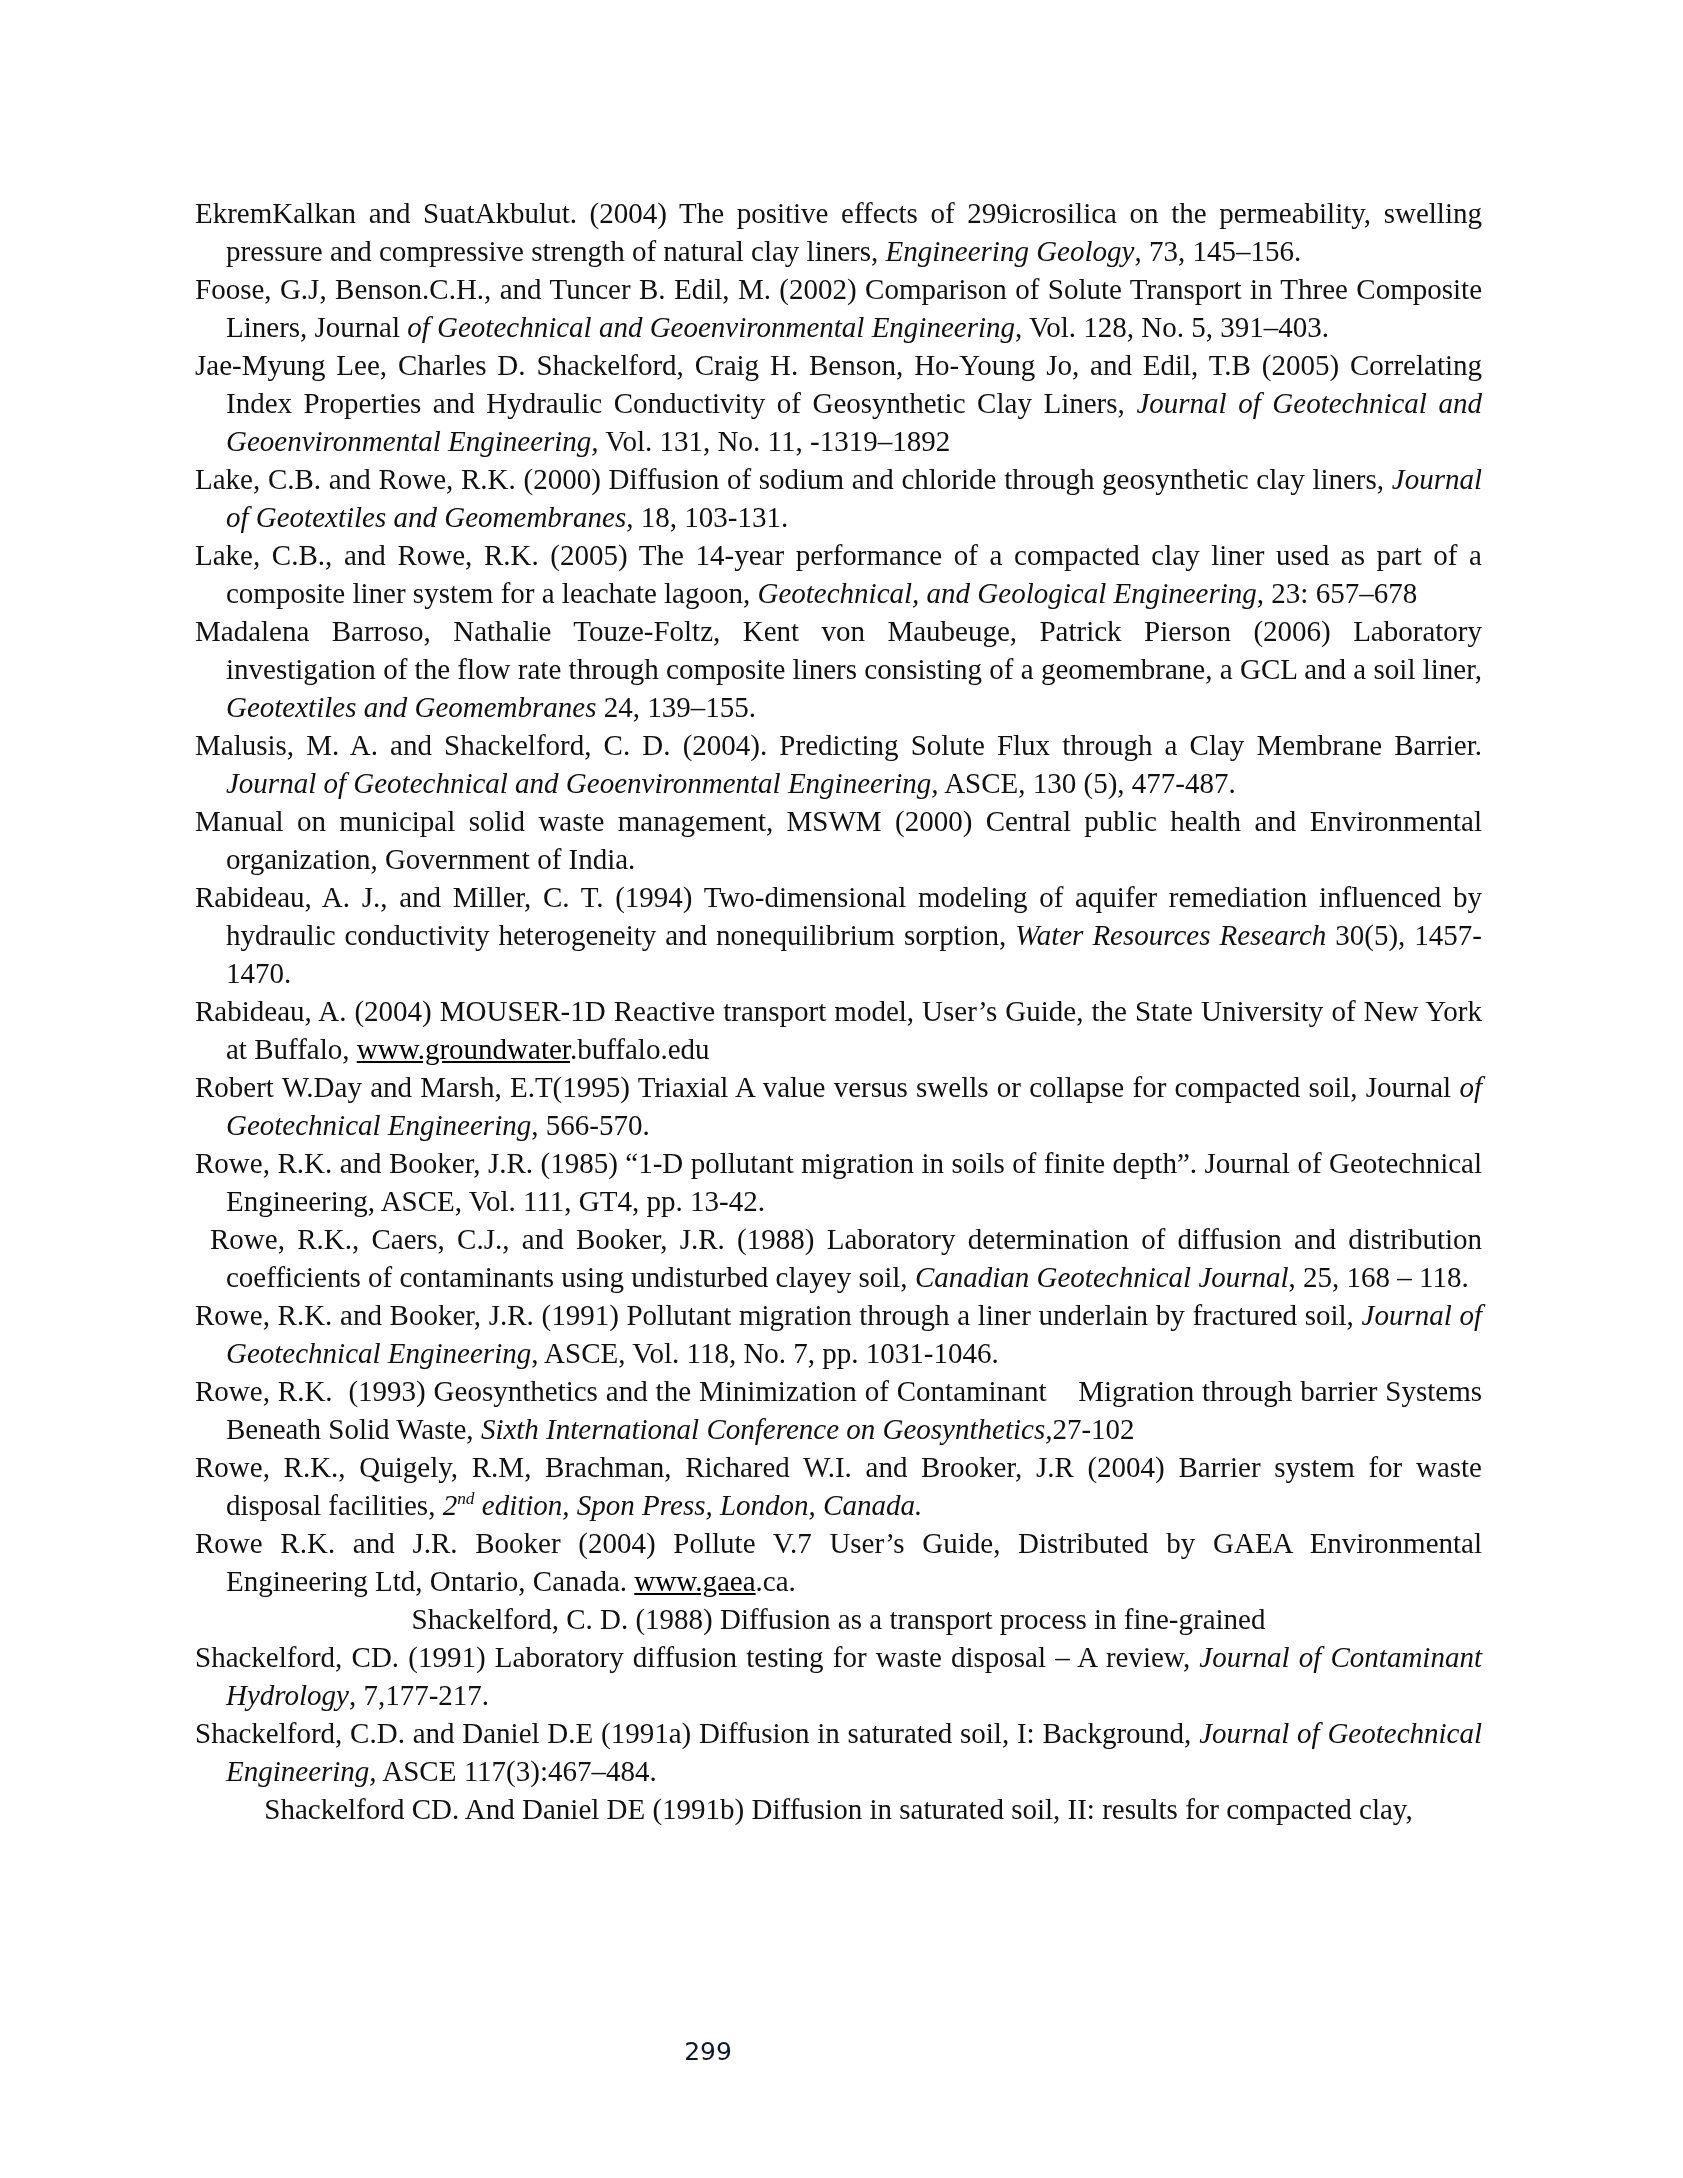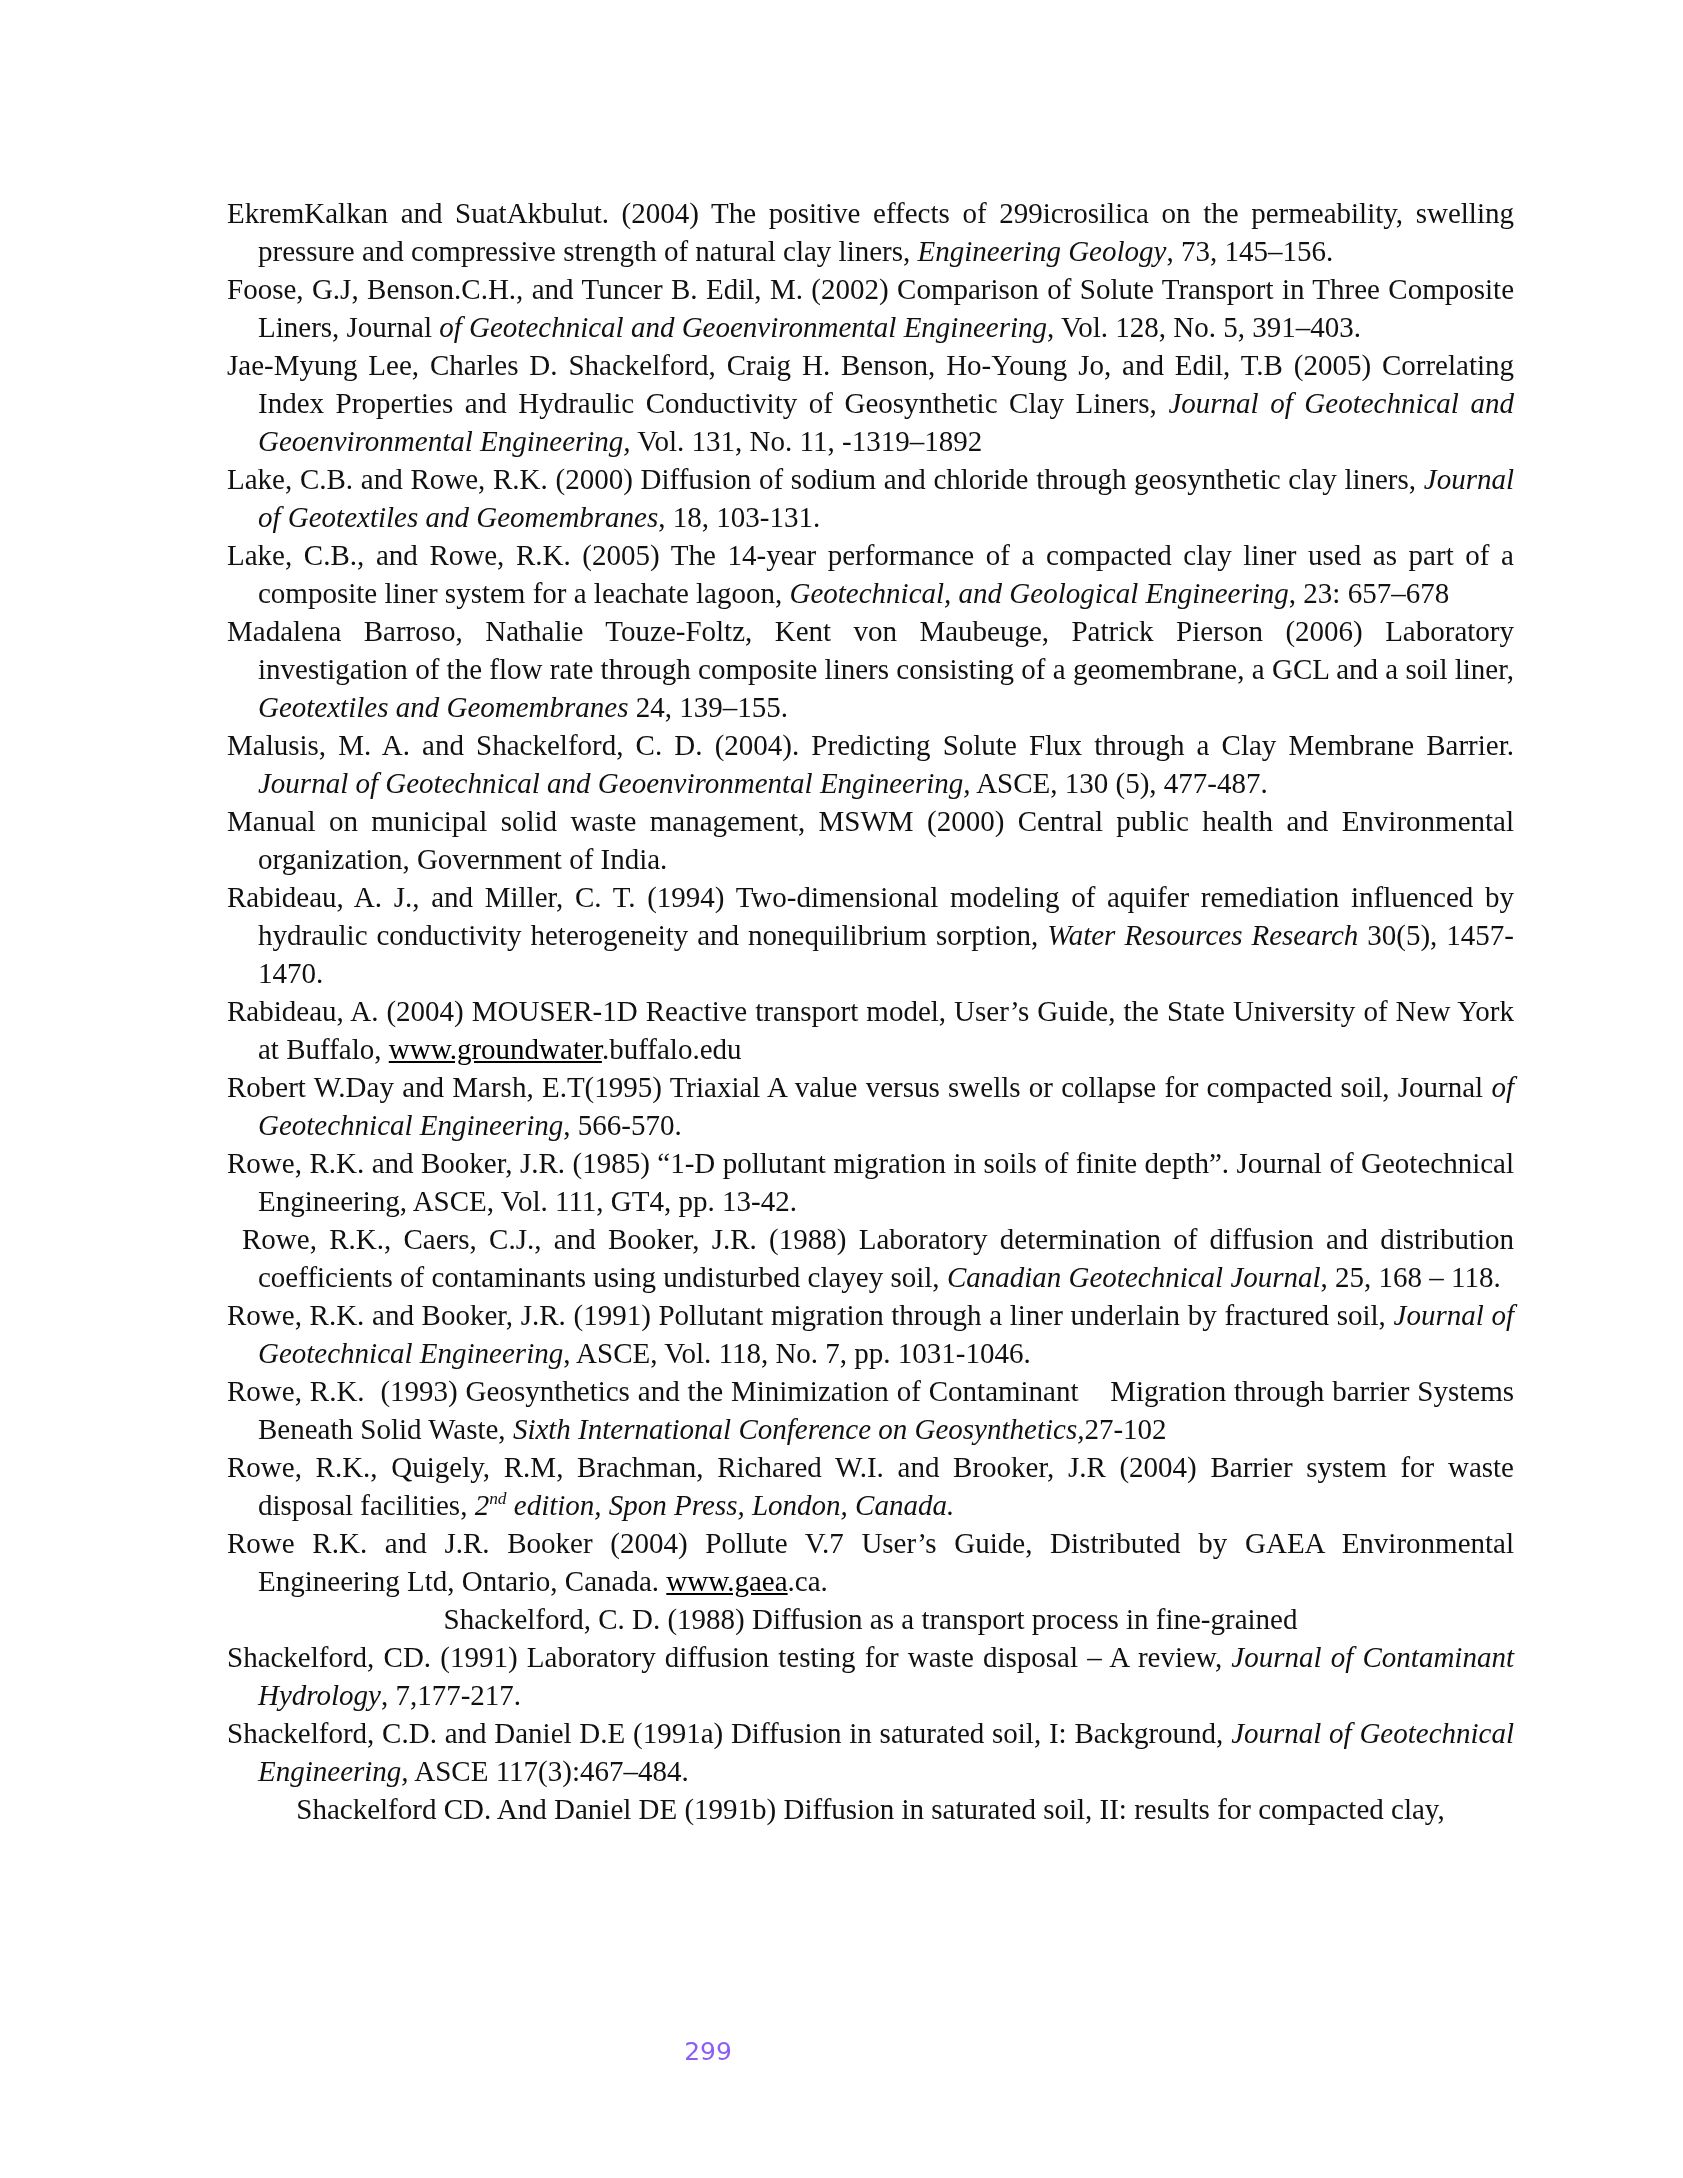--- a/index.html
+++ b/index.html
@@ -1,34 +1,33 @@
 <!DOCTYPE html>
 <html><head>
 <meta charset="utf-8">
 <style>
   html, body { margin: 0; padding: 0; background: #ffffff; }
   body { width: 1683px; height: 2178px; position: relative; overflow: hidden; }
   .page {
     position: absolute; left: 195px; top: 194px; width: 1287px;
     font-family: "Liberation Serif", serif; font-size: 29px; line-height: 38px;
     color: #111;
-    margin-left: 32px;
   }
   .ref {
     padding-left: 31px; text-indent: -31px; text-align: justify;
     margin: 0;
   }
   .ref.shift { text-indent: -16px; }
   .ref.nojust { text-align: center; }
   .ref i { font-style: italic; }
   .ref a { color: #000000; text-decoration: underline; }
   .ref sup { font-size: 60%; line-height: 0; font-style: italic; }
   .page-number {
     position: absolute; top: 2037px; left: 0; width: 1416px; text-align: center;
-    font-family: "DejaVu Sans", sans-serif; font-size: 25px; color: #8b5cf6;
+    font-family: "DejaVu Sans", sans-serif; font-size: 25px; color: #0f172a;
   }
 </style>
 </head>
 <body>
 
 <div class="page">
   <p class="ref"><span>EkremKalkan and SuatAkbulut. (2004) The positive effects of 299icrosilica on the permeability, swelling pressure and compressive strength of natural clay liners, </span><i>Engineering Geology</i><span>, 73, 145–156.</span></p>
   <p class="ref"><span>Foose, G.J, Benson.C.H., and Tuncer B. Edil, M. (2002) Comparison of Solute Transport in Three Composite Liners, Journal </span><i>of Geotechnical and Geoenvironmental Engineering</i><span>, Vol. 128, No. 5, 391–403.</span></p>
   <p class="ref"><span>Jae-Myung Lee, Charles D. Shackelford, Craig H. Benson, Ho-Young Jo, and Edil, T.B (2005) Correlating Index Properties and Hydraulic Conductivity of Geosynthetic Clay Liners, </span><i>Journal of Geotechnical and Geoenvironmental Engineering,</i><span> Vol. 131, No. 11, -1319–1892</span></p>
   <p class="ref"><span>Lake, C.B. and Rowe, R.K. (2000) Diffusion of sodium and chloride through geosynthetic clay liners, </span><i>Journal of Geotextiles and Geomembranes</i><span>, 18, 103-131.</span></p>

